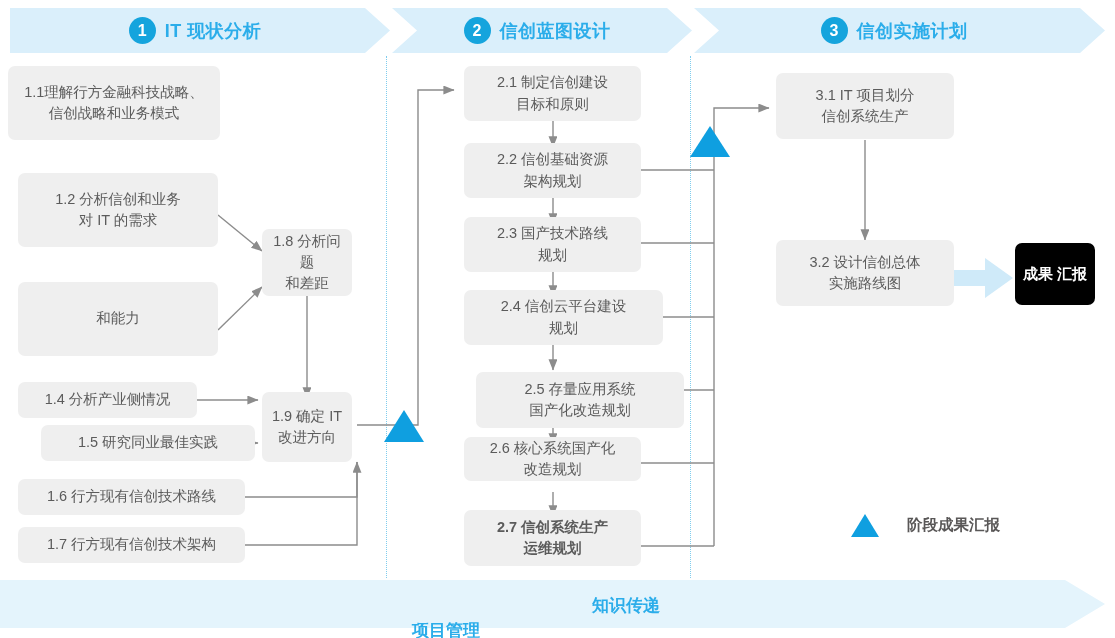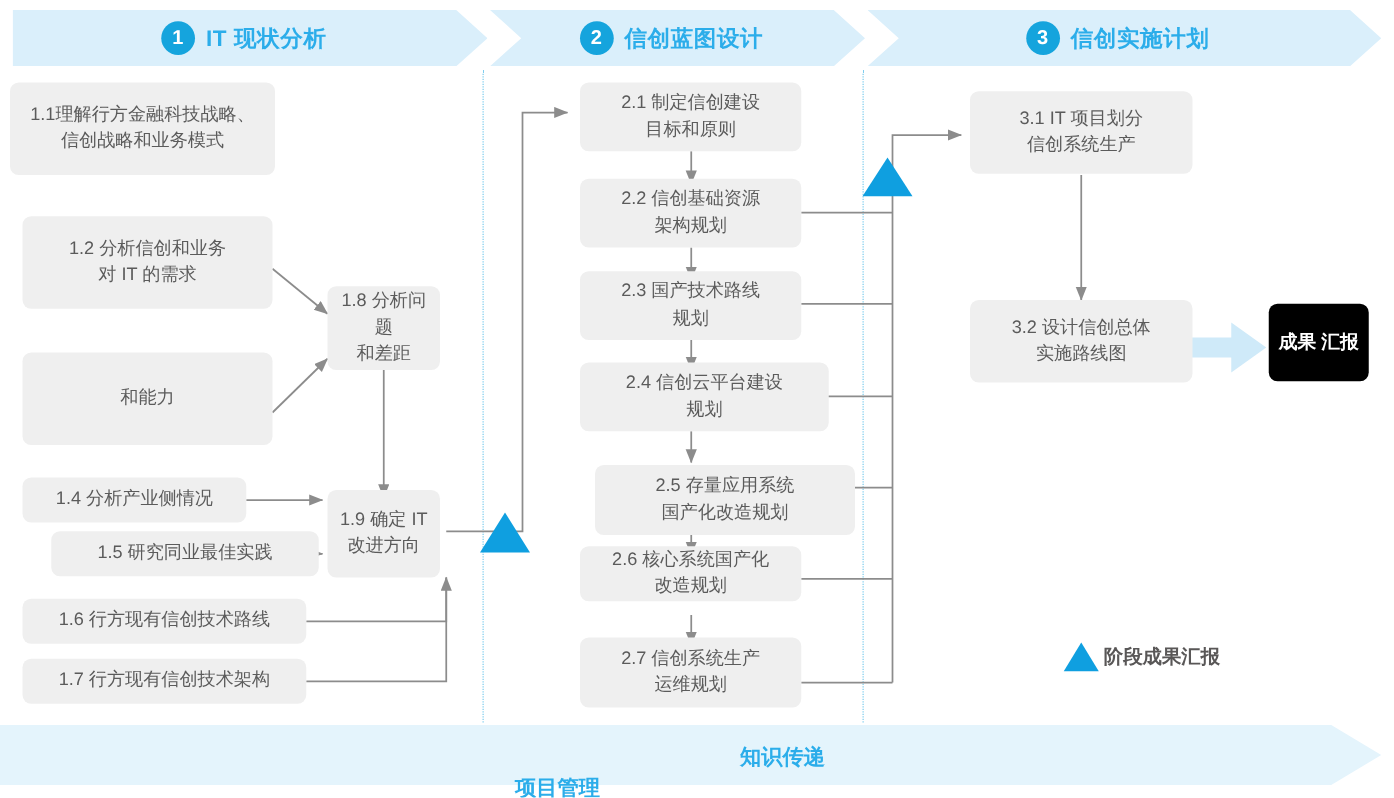--- a/index.html
+++ b/index.html
@@ -33,21 +33,21 @@
      justify-content:center;text-align:center;padding:4px 8px;
      box-sizing:border-box;}
   .box span{display:block;}
 
   
   .resultbadge{position:absolute;background:#000000;border-radius:7px;color:#fff;
      font-size:15px;font-weight:bold;line-height:1.35;display:flex;
      align-items:center;justify-content:center;text-align:center;}
 
   
-  .legend{position:absolute;display:flex;align-items:center;gap:4px;}
+  .legend{position:absolute;display:flex;align-items:center;gap:28px;}
   .legend .tri{width:0;height:0;border-left:14px solid transparent;
      border-right:14px solid transparent;border-bottom:23px solid #0f9fe0;}
   .legend .ltext{color:#595757;font-size:15.5px;font-weight:bold;}
 
   
   .bottombar{position:absolute;left:0;top:580px;width:1115px;height:48px;
      background:#e4f4fc;clip-path:polygon(0 0,1065px 0,1105px 50%,1065px 100%,0 100%);}
   .bbtext{position:absolute;color:#2badea;font-size:17px;font-weight:bold;}
 
   svg.wires{position:absolute;left:0;top:0;width:1115px;height:638px;
@@ -221,21 +221,21 @@
       <span>2.5 存量应用系统</span>
       <span>国产化改造规划</span>
     </div>
   </div>
   <div class="box" style="left:464px;top:437px;width:177px;height:44px;">
     <div>
       <span>2.6 核心系统国产化</span>
       <span>改造规划</span>
     </div>
   </div>
-  <div class="box" style="left:464px;top:510px;width:177px;height:56px;">
+  <div class="box" style="left:464px;top:510px;width:177px;height:56px;font-weight:bold;">
     <div>
       <span>2.7 信创系统生产</span>
       <span>运维规划</span>
     </div>
   </div>
 
   <div class="box" style="left:776px;top:73px;width:178px;height:66px;">
     <div>
       <span>3.1 IT 项目划分</span>
       <span>信创系统生产</span>

